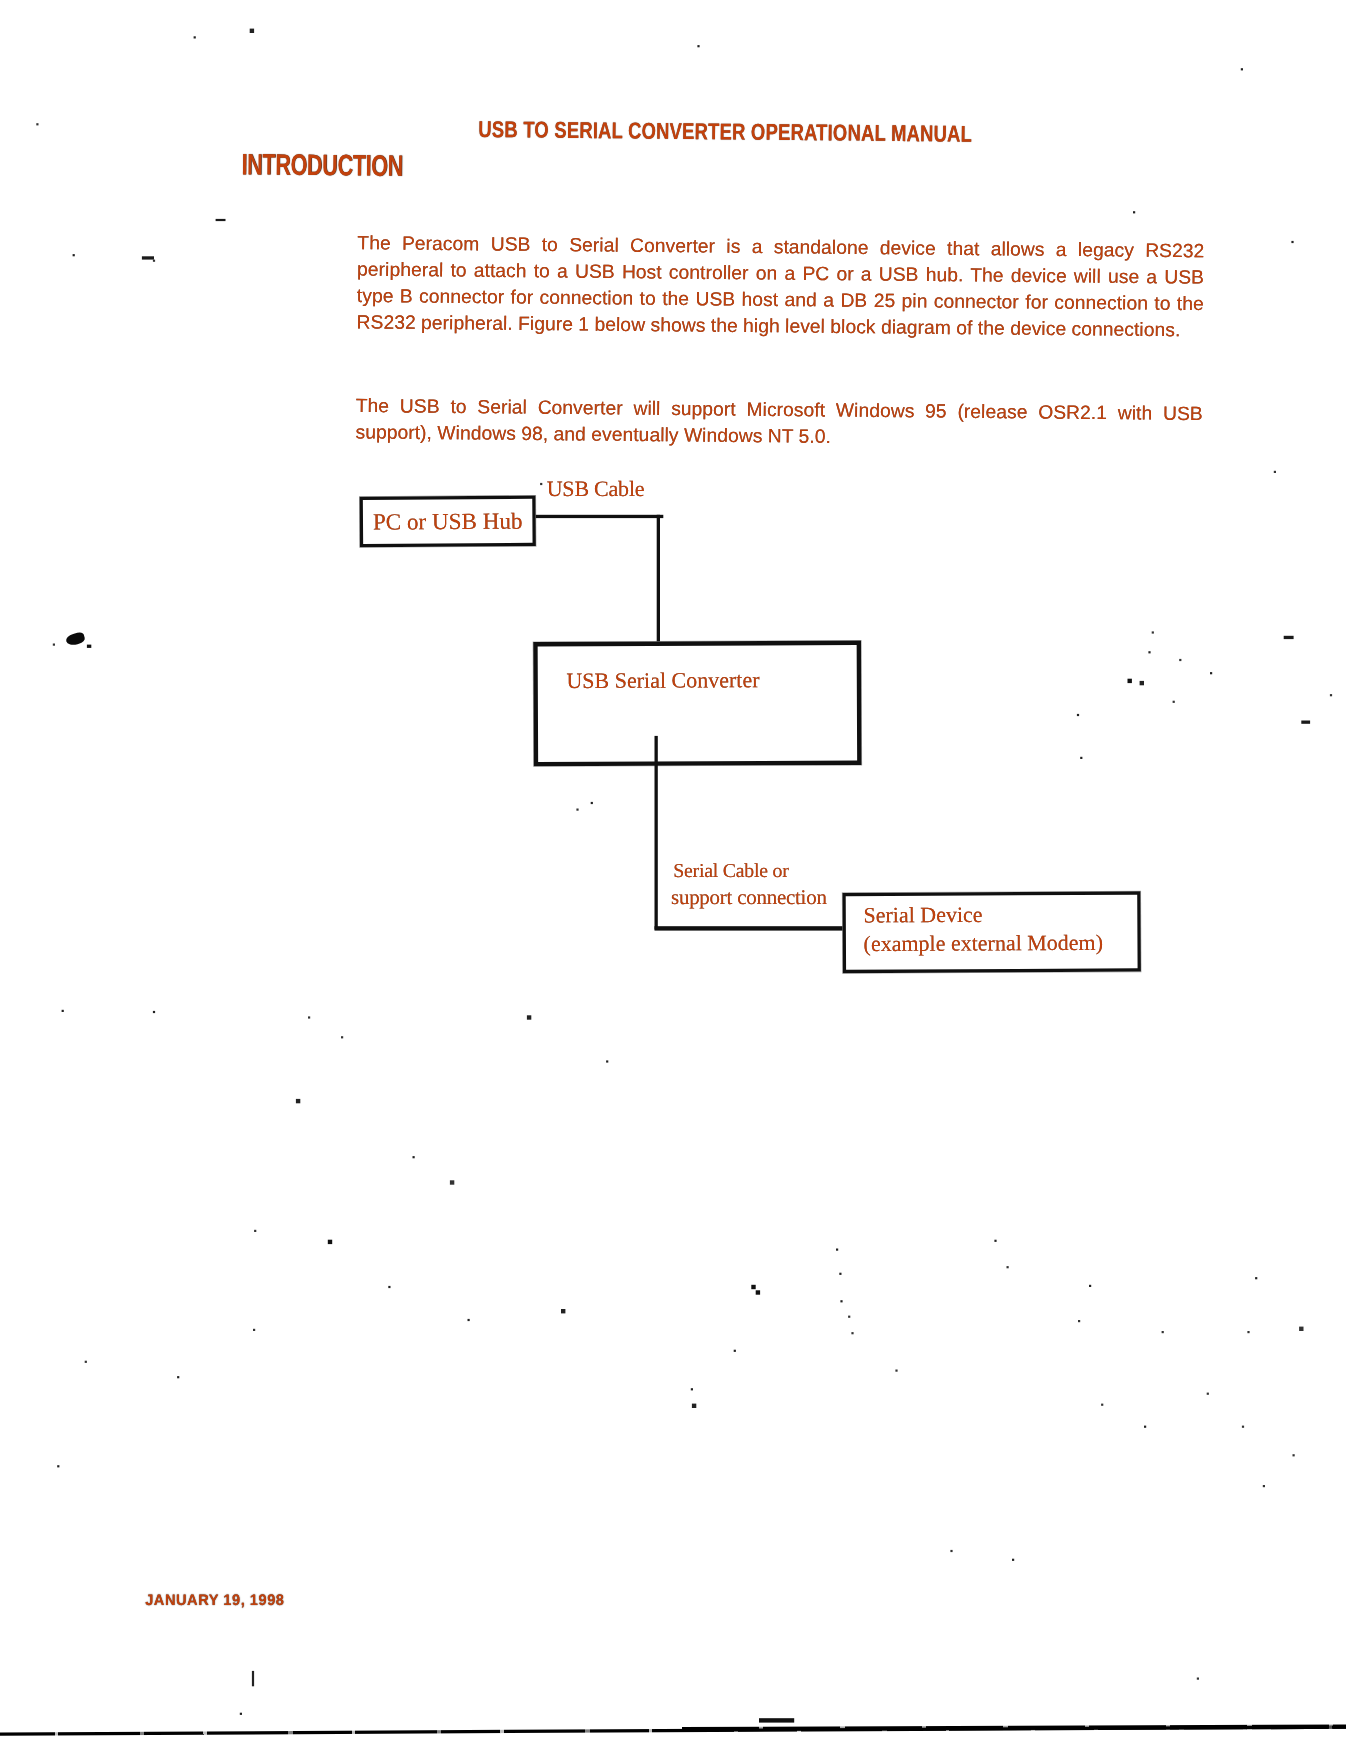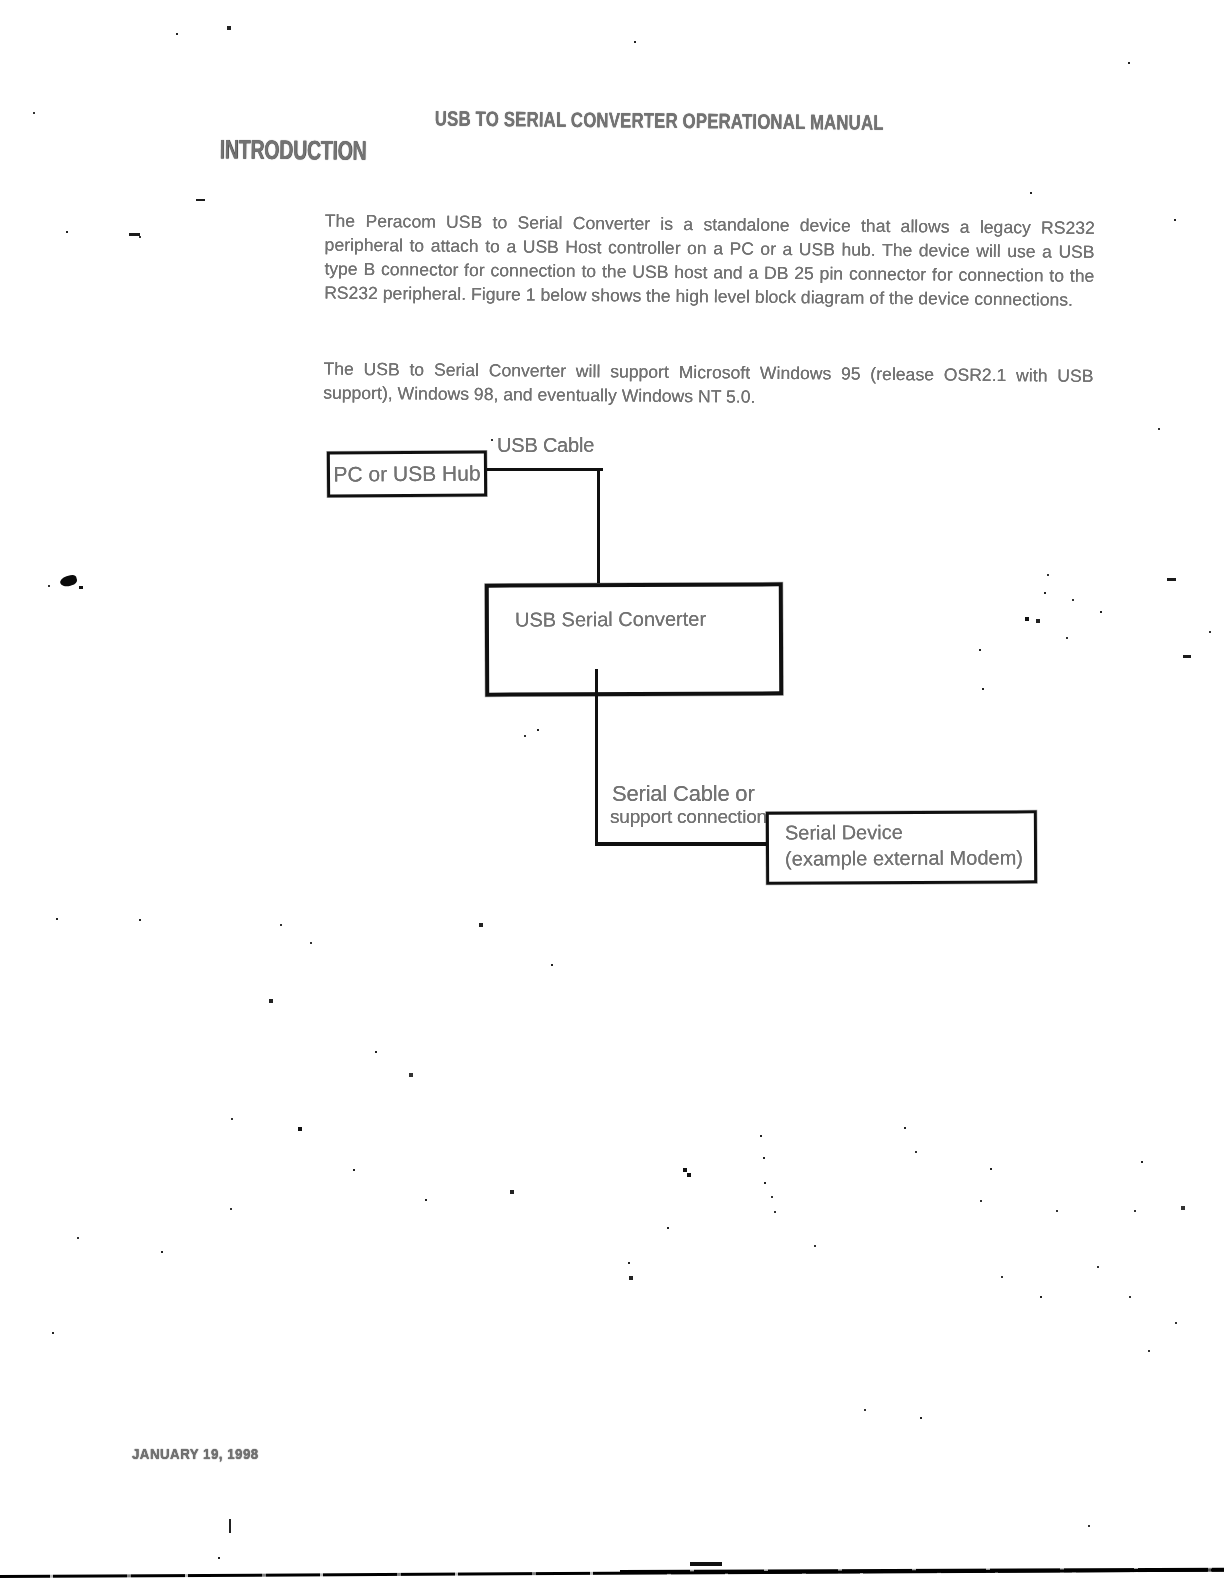--- a/index.html
+++ b/index.html
@@ -2,21 +2,21 @@
 <html><head>
 <meta charset="utf-8">
 <style>
   html,body { margin:0; padding:0; background:#e8e8e8; }
   .page {
     position:relative;
     width:1224px; height:1584px;
     margin:0 auto;
     background:#ffffff;
     font-family:"Liberation Sans", sans-serif;
-    color:#737373;
+    color:#c2410c;
     overflow:hidden;
   }
 
   
   .skew {
     position:absolute; inset:0;
     transform:rotate(0.55deg);
     transform-origin:60px 0;
     pointer-events:none;
   }
@@ -38,21 +38,21 @@
     position:absolute; left:327px; width:770px;
     font-size:17.5px; line-height:24.3px;
     text-align:justify;
     letter-spacing:0.05px;
     text-shadow:0 0 0.6px rgba(0,0,0,0.65);
   }
   .para-1 { top:188px; }
   .para-2 { top:336px; }
 
   
-  .diagram { position:absolute; inset:0; font-family:Liberation Sans, sans-serif; }
+  .diagram { position:absolute; inset:0; font-family:Liberation Serif, serif; }
   .dbox {
     position:absolute;
     border:3px solid #101010;
     background:#fff;
     box-shadow:0 0 0 0.5px rgba(0,0,0,0.35);
     text-shadow:0 0 0.5px rgba(0,0,0,0.6);
   }
   .box-pc {
     left:327px; top:451px; width:154px; height:40px;
     display:flex; align-items:center; justify-content:center;
@@ -69,21 +69,21 @@
     padding:5px 0 0 16px;
     font-size:20px; line-height:26px;
     transform:rotate(-0.3deg);
   }
   .dlabel {
     position:absolute; white-space:nowrap;
     font-size:20px; letter-spacing:-0.2px;
     text-shadow:0 0 0.5px rgba(0,0,0,0.6);
   }
   .lbl-usb-cable   { left:497px; top:434px; }
-  .lbl-serial-1    { left:612px; top:781px; font-size:22px; }
+  .lbl-serial-1    { left:612px; top:781px; font-size:18px; }
   .lbl-serial-2    { left:610px; top:806px; font-size:19px; }
   .hline, .vline { position:absolute; background:#101010; }
   .line-usb-h  { left:483px; top:468px; width:120px; height:3px; }
   .line-usb-v  { left:597px; top:468px; width:3px;  height:118px; }
   .line-ser-v  { left:595px; top:669px; width:3px;  height:176px; }
   .line-ser-h  { left:595px; top:842px; width:174px; height:4px; }
 
   
   .footer-date {
     position:absolute; left:132px; top:1446px;

